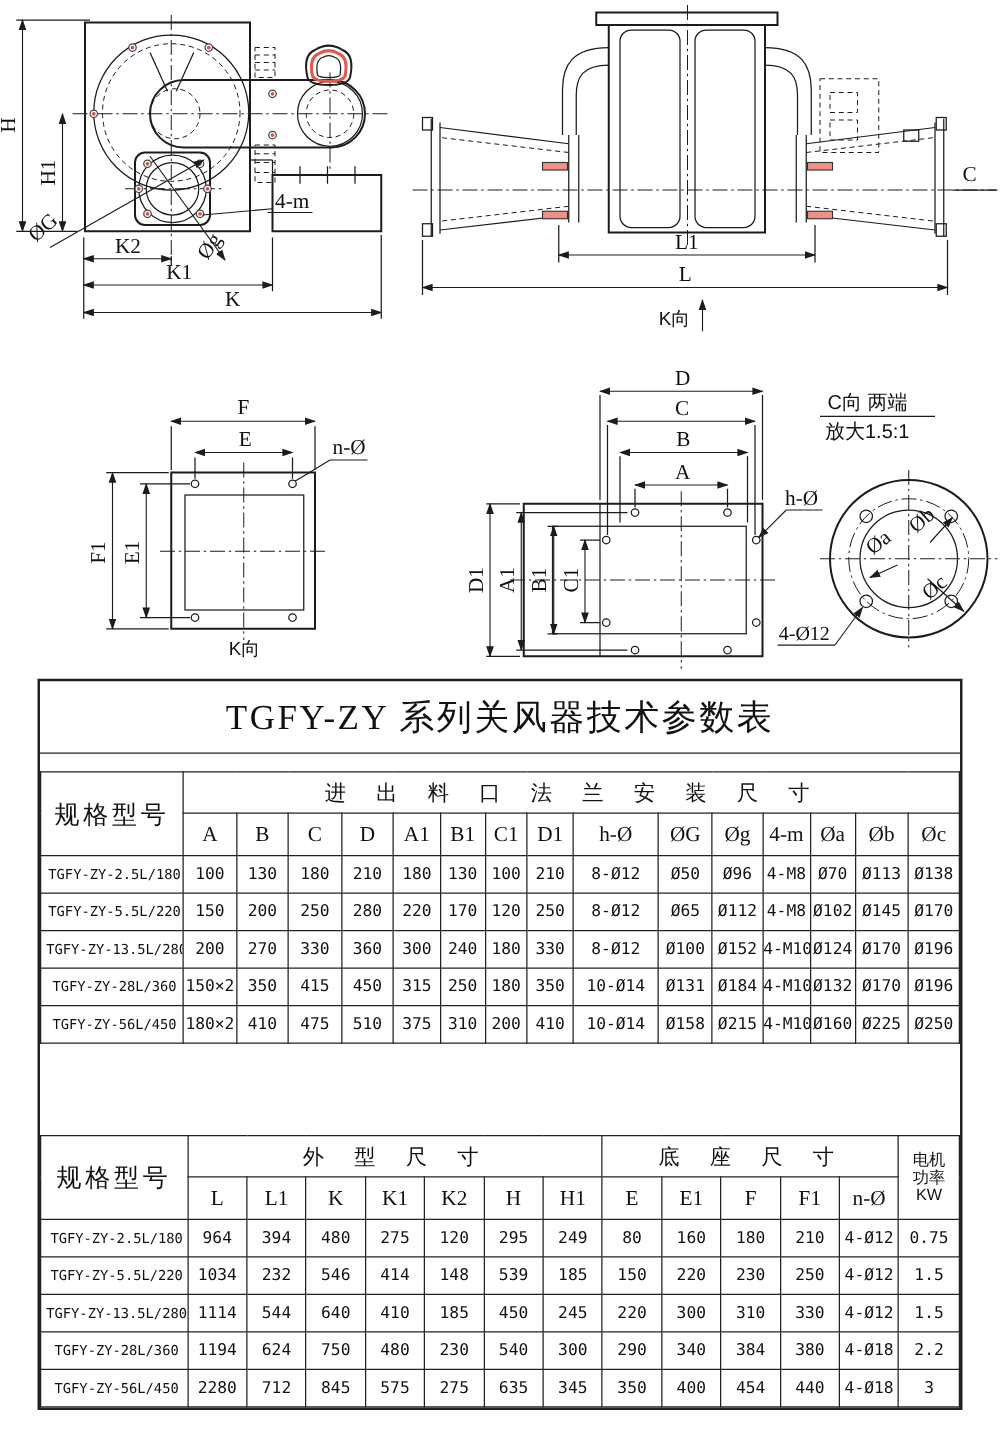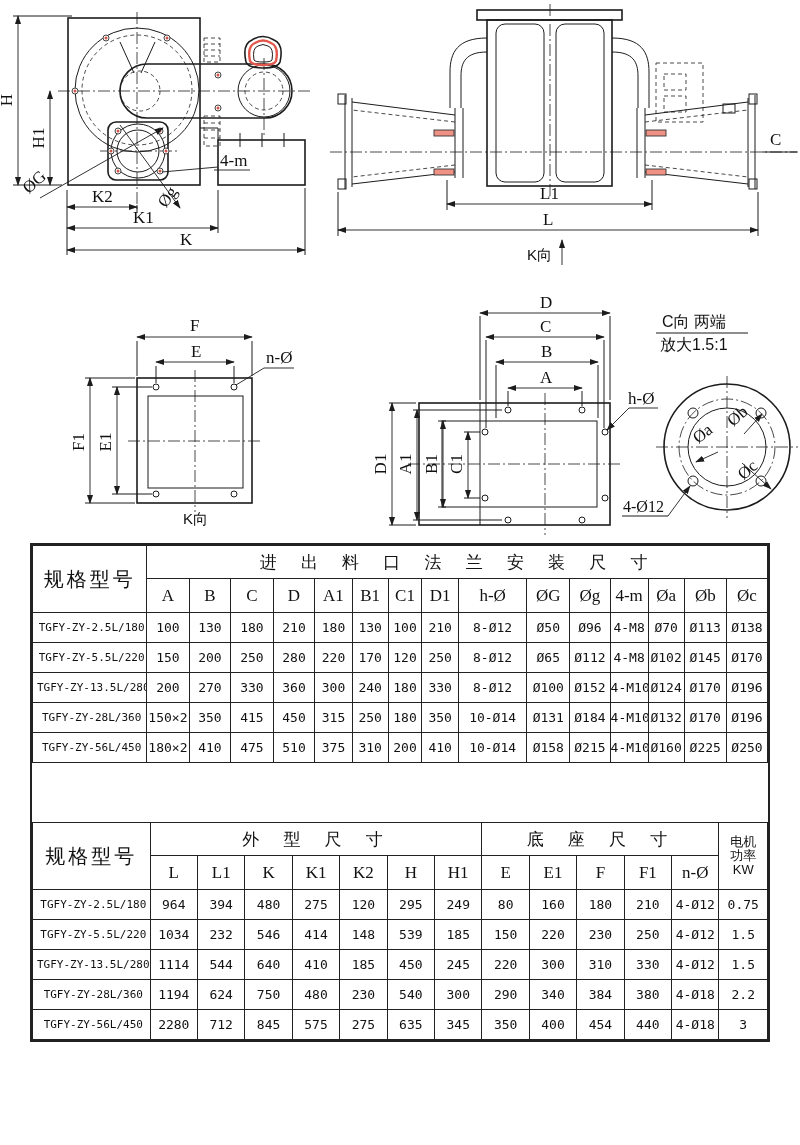--- a/index.html
+++ b/index.html
@@ -12,21 +12,21 @@
   svg .dash{stroke:#1c1c1c;stroke-width:0.8;fill:none;stroke-dasharray:4 3;}
   svg .dim{stroke:#1c1c1c;stroke-width:0.9;fill:none;}
   svg text{font-family:"Liberation Serif", serif;font-size:17px;fill:#111;}
   svg text.sm{font-size:14px;}
   svg text.cjk{font-family:"Liberation Sans", sans-serif;font-size:15px;}
   svg .red{stroke:#e2584c;}
   .tframe{position:absolute;left:30px;top:543px;width:740px;box-sizing:border-box;
           border:2px solid #222;background:#fff;}
   .ttitle{height:57px;border-bottom:1px solid #222;display:flex;align-items:center;justify-content:center;
           font-family:"Liberation Serif", serif;font-size:28px;letter-spacing:2px;}
-  table{width:100%;border-collapse:collapse;table-layout:fixed;}
+  table{width:100%;border-collapse:collapse;table-layout:fixed;margin-top:14px;}
   td,th{border:1px solid #222;text-align:center;vertical-align:middle;font-weight:normal;
         overflow:hidden;white-space:nowrap;padding:0;}
   .grp{font-size:17px;letter-spacing:7px;height:32px;font-family:Liberation Mono, monospace;}
   .modelhead{font-size:20px;letter-spacing:3px;}
   thead .letters td{height:33px;font-family:"Liberation Serif", serif;font-size:17px;}
   tbody td{height:29px;font-family:"DejaVu Sans Mono", monospace;font-size:13px;}
   tbody td:first-child{text-align:center;padding-left:4px;font-size:11px;}
   .spacer{height:59px;border-bottom:0;}
   .motorhead{font-size:13px;line-height:14px;letter-spacing:0;}
   .note{position:absolute;left:55px;top:1103px;font-size:14px;font-weight:bold;letter-spacing:0.5px;}
@@ -320,20 +320,21 @@
     <text transform="rotate(-38 706 438)" x="706" y="438" text-anchor="middle">Øa</text>
     <text transform="rotate(-42 741 420)" x="741" y="420" text-anchor="middle">Øb</text>
     <text transform="rotate(-40 751 474)" x="751" y="474" text-anchor="middle">Øc</text>
     <line class="dim" x1="668" y1="516" x2="690" y2="486" marker-end="url(#ar)"></line>
     <line class="ln" x1="622" y1="516" x2="668" y2="516"></line>
     <text x="623" y="512" class="sm" style="font-size:16px;">4-Ø12</text>
   </g>
 </svg>
 
 <div class="tframe">
+  <div class="ttitle">TGFY-ZY 系列关风器技术参数表</div>
 
   <table>
     <colgroup>
       <col style="width:15.9%">
           <col style="width:5.9%">
           <col style="width:5.8%">
           <col style="width:5.9%">
       <col style="width:5.8%">
           <col style="width:5.2%">
           <col style="width:5.0%">

